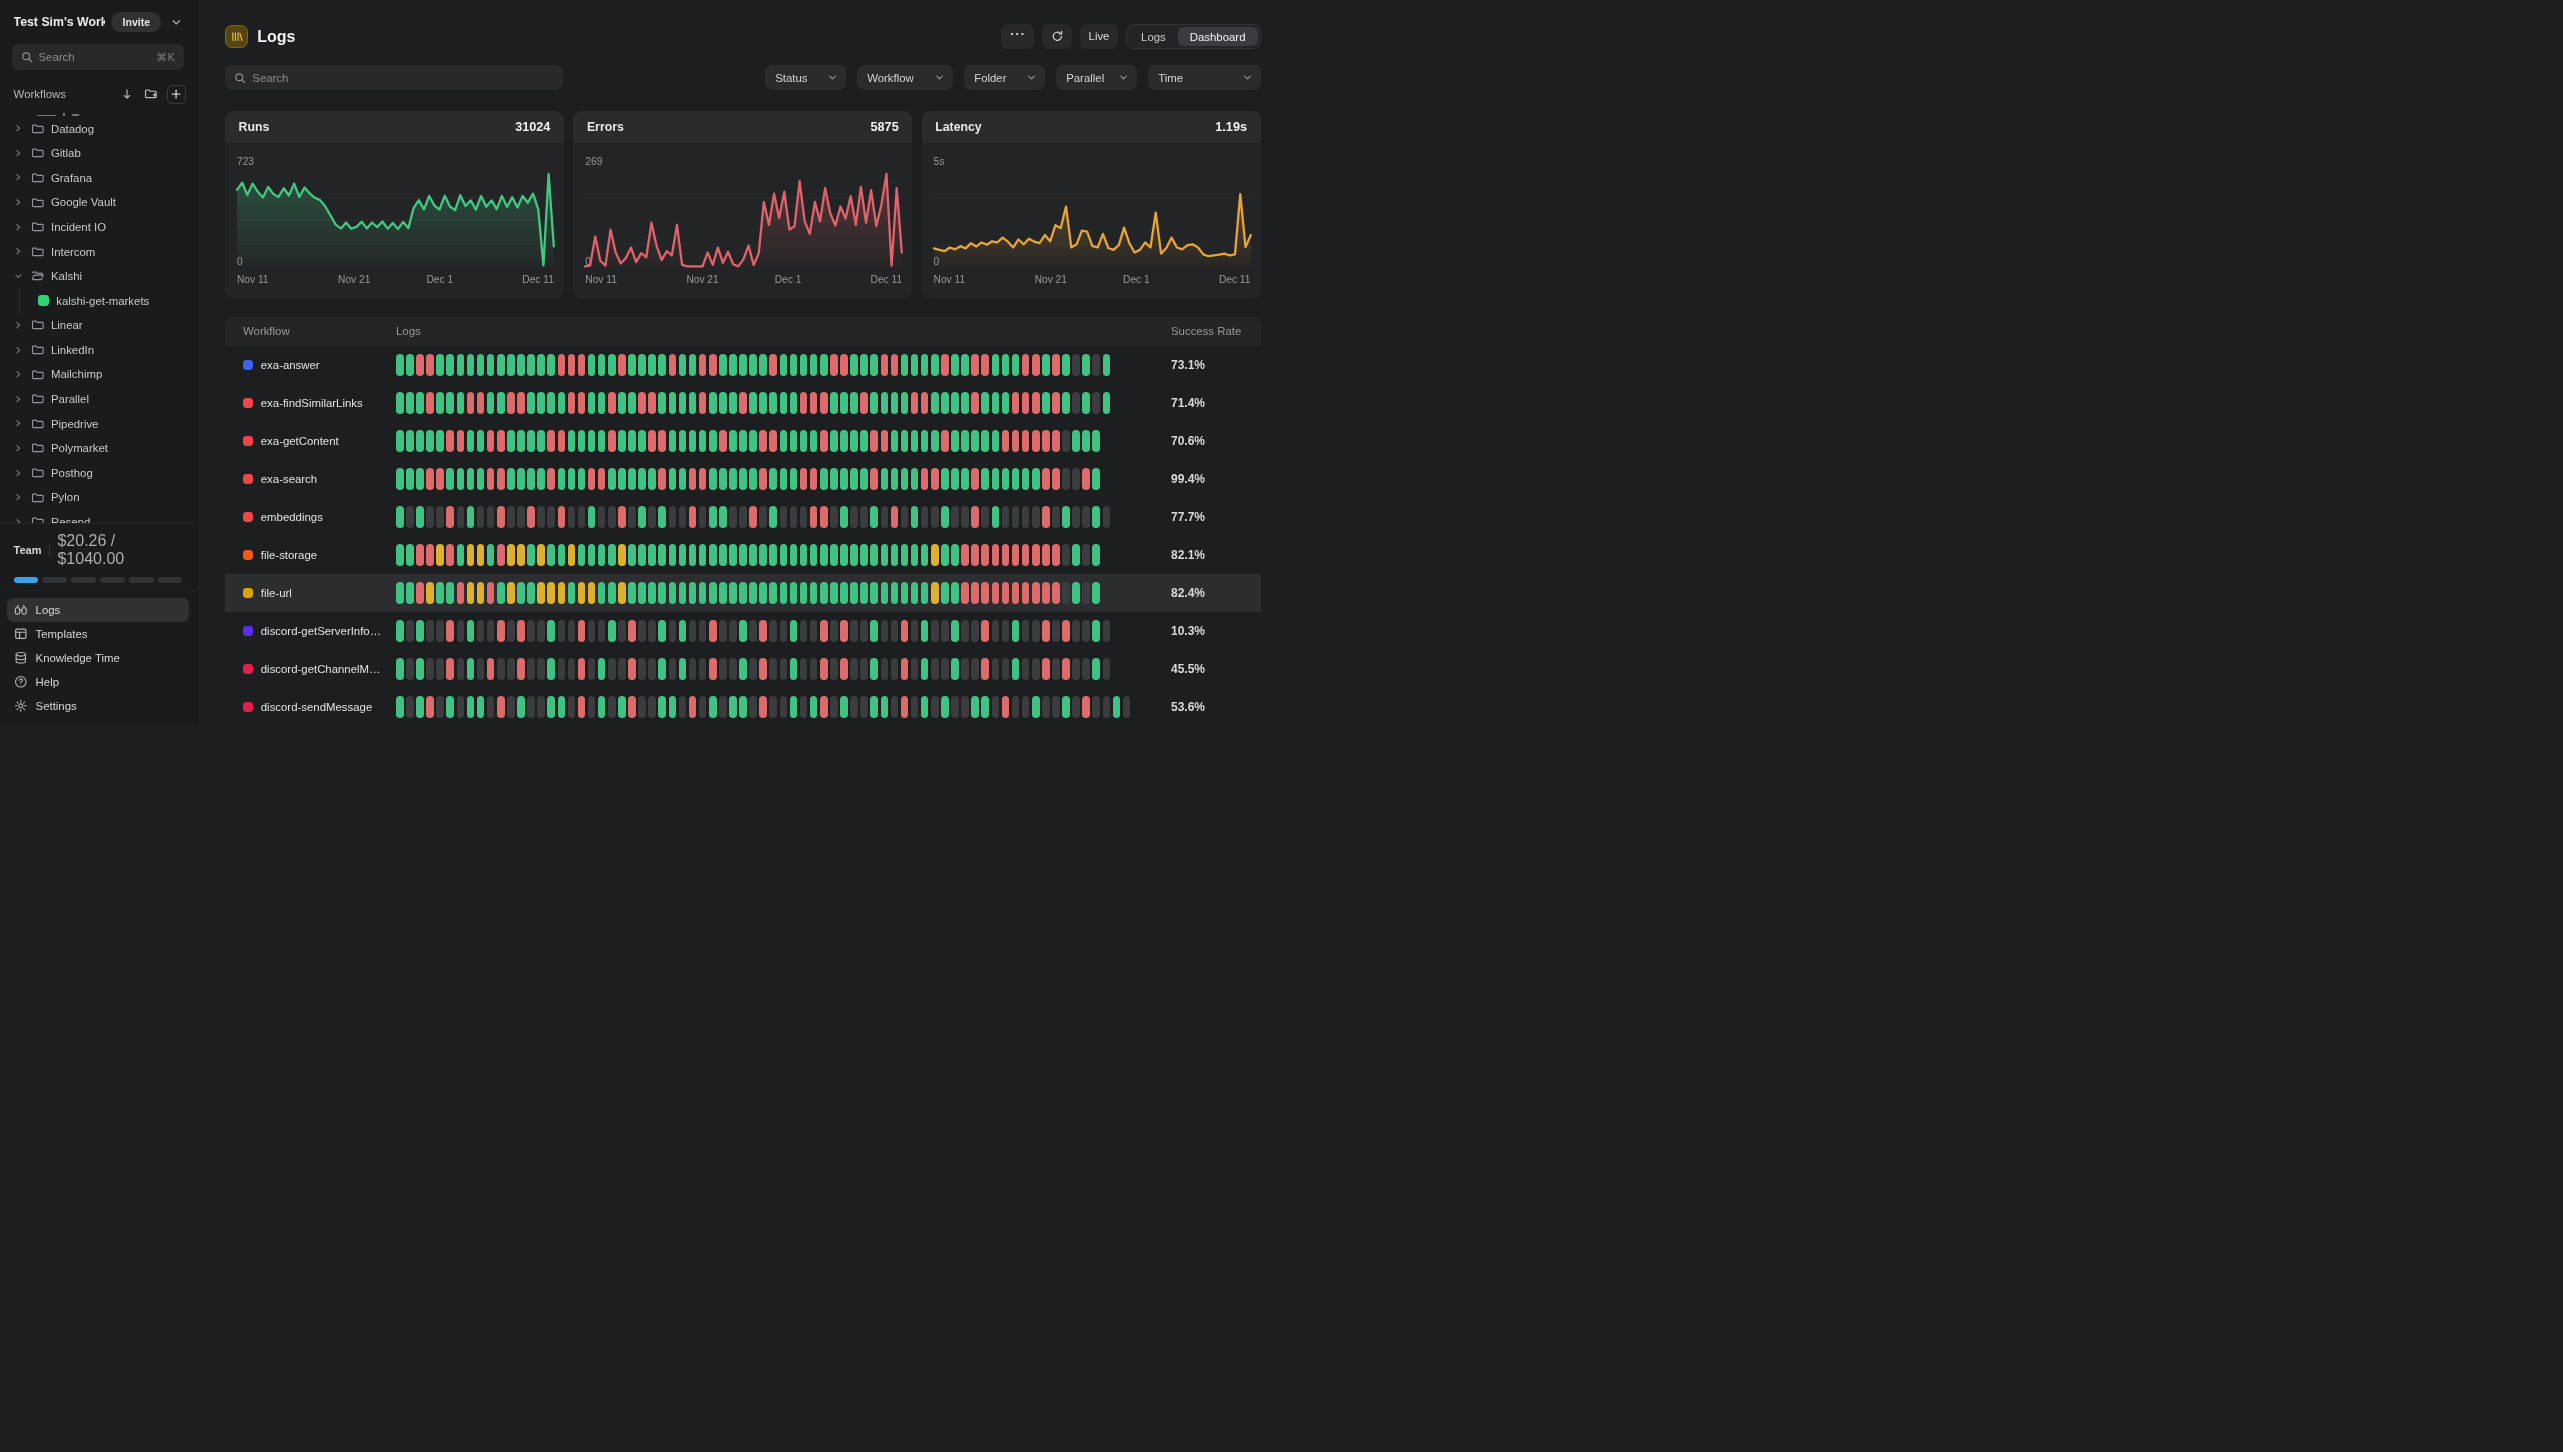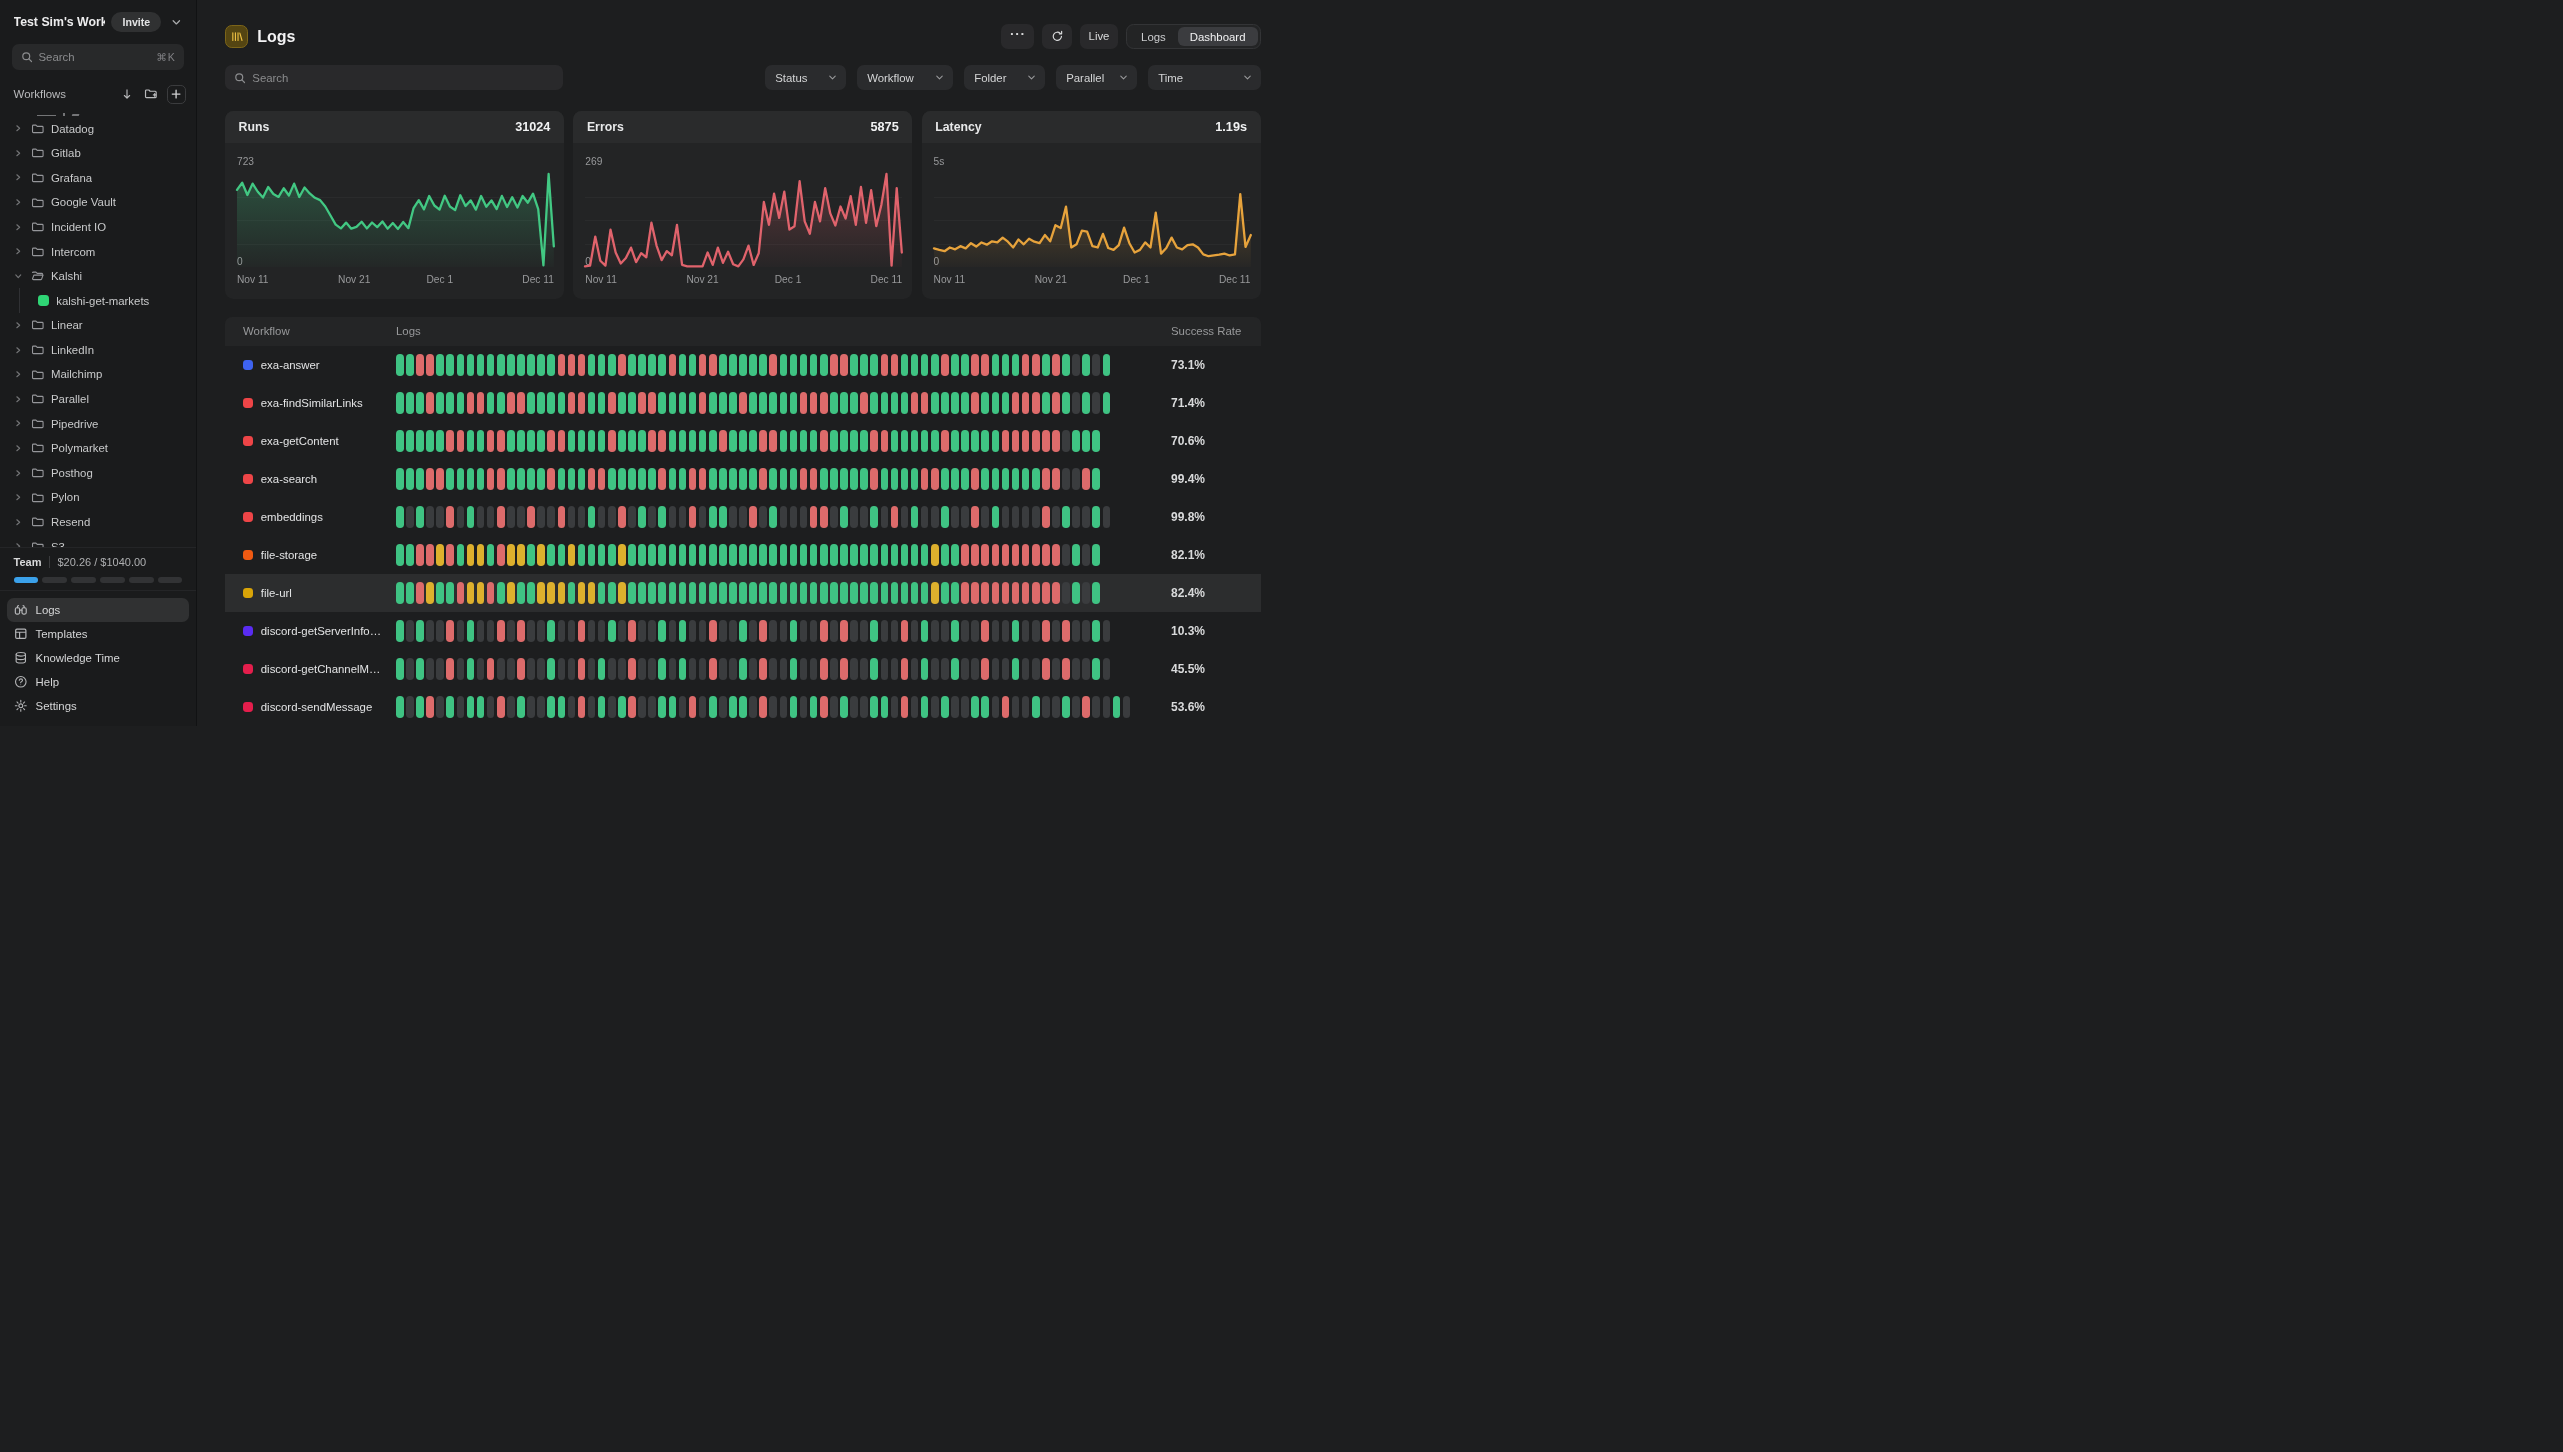--- a/index.html
+++ b/index.html
@@ -38,21 +38,21 @@
     border-radius:6px; cursor:pointer; color:#c9cacb; }
   .tree-row .chev { width:10.2px; display:flex; justify-content:center; color:#737476; }
   .tree-row .lbl { font-size:11.4px; white-space:nowrap; overflow:hidden; }
   .tree-row.child { padding-left:0; }
   .tree-row.child .guide { width:0.8px; height:100%; background:#303134; margin-left:12px; margin-right:12px; }
   .wf-square { width:11px; height:11px; border-radius:3.4px; }
   .team-box { border-top:0.8px solid #242527; padding:8.5px 13.6px 6.8px 13.6px; }
   .team-line { display:flex; align-items:center; gap:7.6px; }
   .team-line .t { font-size:11px; font-weight:700; color:#d8d9da; }
   .team-line .sep { width:0.8px; height:12px; background:#3a3b3d; }
-  .team-line .usage { font-size:11px; color:#aeafb1; }
+  .team-line .usage { font-size:16px; color:#aeafb1; }
   .seg-bar { display:flex; gap:4.2px; margin-top:8.5px; }
   .seg-bar i { flex:1; height:6px; border-radius:3.4px; background:#323335; }
   .seg-bar i.fill { background:#3ba1ea; }
   .nav { border-top:0.8px solid #242527; padding:6.8px 6.8px 8.5px 6.8px; }
   .nav-item { height:24px; display:flex; align-items:center; gap:7.6px; padding:0 7.6px;
     border-radius:6.8px; cursor:pointer; color:#d6d7d8; }
   .nav-item.active { background:#303132; }
   .nav-item .lbl { font-size:11.4px; }
   .nav-item svg { color:#b4b5b7; }
 
@@ -1029,21 +1029,21 @@
             <span class="pill" style="background: rgb(58, 60, 62);"></span>
             <span class="pill" style="background: rgb(58, 60, 62);"></span>
             <span class="pill" style="background: rgb(221, 107, 107);"></span>
             <span class="pill" style="background: rgb(58, 60, 62);"></span>
             <span class="pill" style="background: rgb(63, 195, 131);"></span>
             <span class="pill" style="background: rgb(58, 60, 62);"></span>
             <span class="pill" style="background: rgb(58, 60, 62);"></span>
             <span class="pill" style="background: rgb(63, 195, 131);"></span>
             <span class="pill" style="background: rgb(58, 60, 62);"></span>
           </div>
-          <span class="rate">99.8%</span>
+          <span class="rate">77.7%</span>
         </div>
         <div class="t-row">
           <div class="wf-cell">
             <span class="dot" style="background:#f05a12"></span>
             <span class="wf-name">file-storage</span>
           </div>
           <div class="pills">
             <span class="pill" style="background: rgb(63, 195, 131);"></span>
             <span class="pill" style="background: rgb(63, 195, 131);"></span>
             <span class="pill" style="background: rgb(221, 107, 107);"></span>

